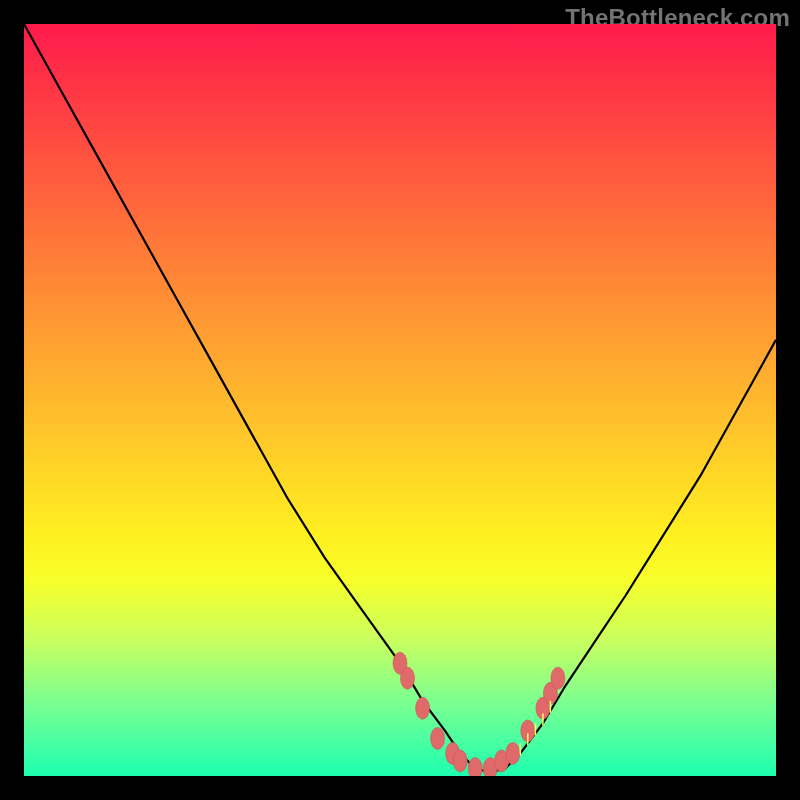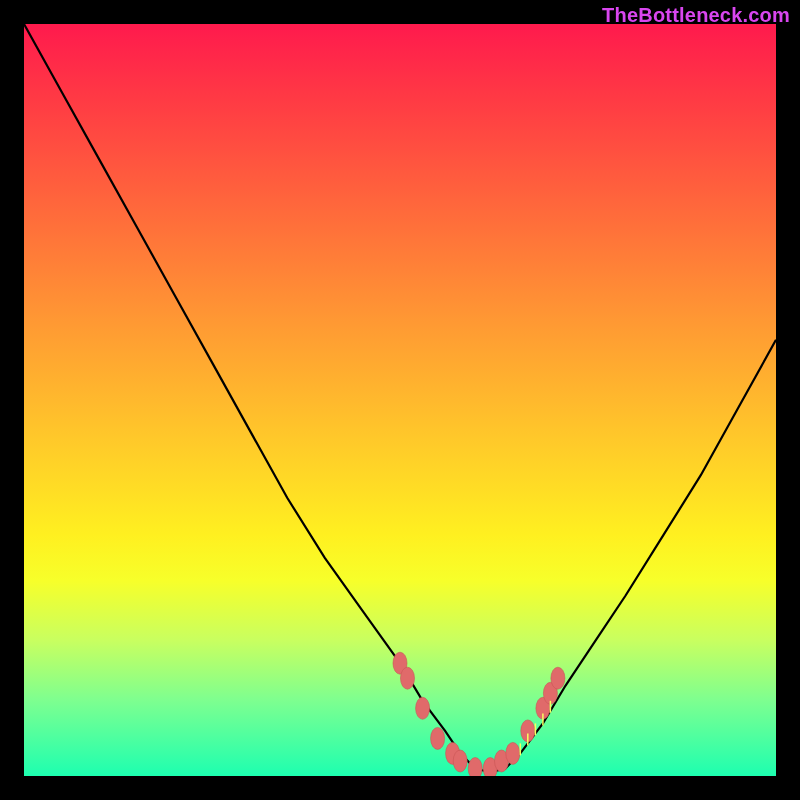--- a/index.html
+++ b/index.html
@@ -45,23 +45,23 @@
   }
   .curve {
     position: absolute;
     inset: 0;
   }
   .watermark {
     position: absolute;
     top: 4px;
     right: 10px;
     font-family: Arial, Helvetica, sans-serif;
-    font-size: 20px;
+    font-size: 24px;
     font-weight: 600;
-    color: #d946ef;
+    color: #737373;
     letter-spacing: 0.2px;
     user-select: none;
   }
 </style>
 </head>
 <body>
 
 <div class="frame">
   <div class="watermark">TheBottleneck.com</div>
   <div class="plot">

